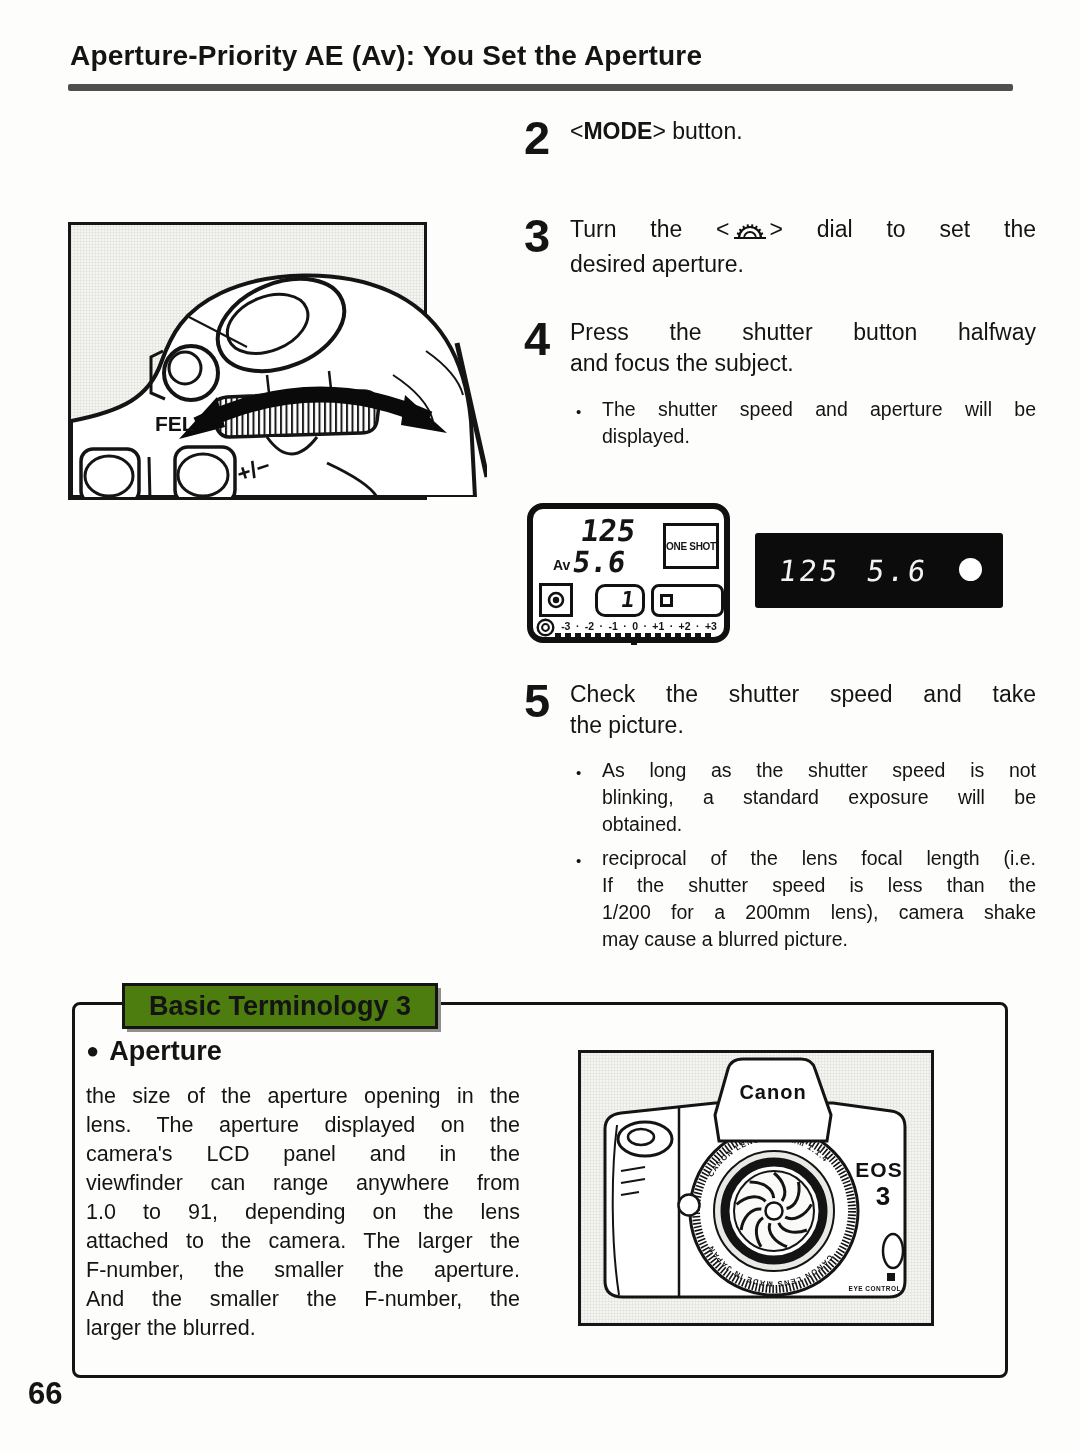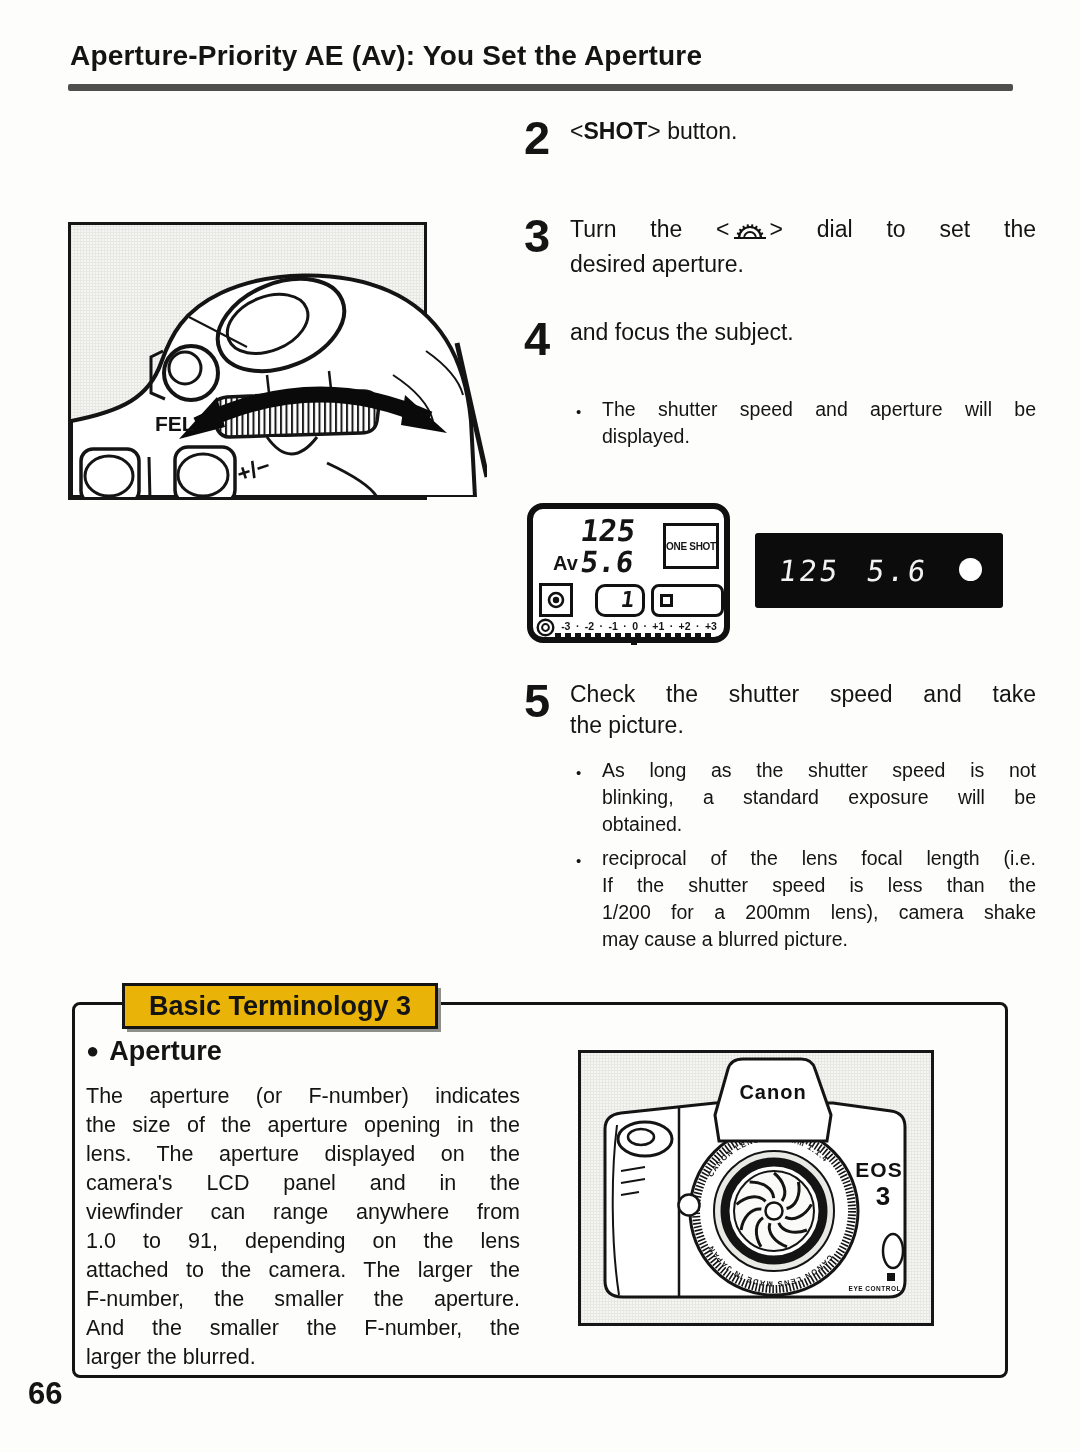--- a/index.html
+++ b/index.html
@@ -29,21 +29,21 @@
 
   
   .lcd{position:absolute;left:527px;top:503px;width:203px;height:140px;border:6px solid #101010;
        border-radius:16px;background:#fff;box-sizing:border-box;}
   .sseg{display:inline-block;transform:skewX(-8deg);font-family:"DejaVu Sans Mono",monospace;font-weight:700;}
   .lcd-ss{position:absolute;left:48px;top:4px;font-size:30px;}
   .oneshot{position:absolute;right:5px;top:14px;width:56px;height:46px;border:3px solid #111;border-radius:0;
            box-sizing:border-box;display:flex;align-items:center;justify-content:center;
            font-size:10px;font-weight:bold;letter-spacing:-.3px;white-space:nowrap;}
   .avrow{position:absolute;left:20px;top:36px;}
-  .avlbl{font-size:20px;font-weight:bold;margin-right:3px;vertical-align:2px;}
+  .avlbl{font-size:14px;font-weight:bold;margin-right:3px;vertical-align:2px;}
   .avval{font-size:29px;}
   .spotbox{position:absolute;left:6px;top:74px;width:34px;height:34px;border:3px solid #111;box-sizing:border-box;
            display:flex;align-items:center;justify-content:center;}
   .fcount{position:absolute;left:62px;top:75px;width:50px;height:33px;border:3px solid #111;border-radius:10px;
           box-sizing:border-box;text-align:right;padding-right:8px;font-size:22px;line-height:26px;}
   .drive{position:absolute;left:118px;top:75px;width:73px;height:33px;border:3px solid #111;border-radius:8px;box-sizing:border-box;}
   .drive-sq{position:absolute;left:6px;top:7px;width:13px;height:13px;border:3px solid #111;box-sizing:border-box;}
   .scale-lbls{position:absolute;left:22px;top:111px;width:168px;font-size:10.5px;font-weight:bold;
               word-spacing:2.5px;white-space:nowrap;text-align:center;}
   .scale-bar{position:absolute;left:22px;top:124px;width:160px;height:5px;
@@ -53,21 +53,21 @@
 
   
   .vf{position:absolute;left:755px;top:533px;width:248px;height:75px;background:#0c0c0c;border-radius:3px;}
   .vfd{color:#f2f2f2;font-weight:400;font-size:29px;letter-spacing:3px;position:absolute;top:21px;}
   .vf-ss{left:24px;} .vf-ap{left:112px;}
   .vf-dot{position:absolute;left:204px;top:25px;width:23px;height:23px;border-radius:50%;background:#fff;}
 
   
   .termbox{position:absolute;left:72px;top:1002px;width:936px;height:376px;border:3px solid #141414;
            border-radius:8px;box-sizing:border-box;}
-  .termtitle{position:absolute;left:122px;top:983px;height:46px;padding:0 24px;background:#eab308;
+  .termtitle{position:absolute;left:122px;top:983px;height:46px;padding:0 24px;background:#4d7c0f;
              border:3px solid #141414;box-shadow:4px 4px 0 -1px #8f8f8b;box-sizing:border-box;
              font-size:27px;font-weight:bold;line-height:40px;white-space:nowrap;}
   .aper-head{position:absolute;left:86px;top:1036px;font-size:27px;font-weight:bold;}
   .aper-dot{font-size:22px;margin-right:10px;vertical-align:2px;}
   .parag{position:absolute;left:86px;top:1082px;width:434px;font-size:21.5px;line-height:29px;}
   .pagenum{position:absolute;left:28px;top:1376px;font-size:31px;font-weight:bold;}
   svg text{font-family:"Liberation Sans",sans-serif;}
 </style>
 </head>
 <body>
@@ -128,40 +128,41 @@
       </g>
       <path d="M 256,238 C 286,252 300,262 306,272" stroke="#141414" stroke-width="3" fill="none"></path>
       <text x="84" y="206" font-size="21" font-weight="bold" fill="#111">FEL</text>
       <text x="166" y="254" font-size="23" font-weight="bold" fill="#111" transform="rotate(-18 178 246)">+/−</text>
     </svg>
   </div>
 
   <div class="step" style="top:116px">
     <div class="step-num">2</div>
     <div class="step-body">
-      <div><span>&lt;</span><span class="mode-b">SHOT</span><span>&gt; button.</span></div>
+      <div><span>&lt;</span><span class="mode-b">MODE</span><span>&gt; button.</span></div>
     </div>
   </div>
 
   <div class="step" style="top:214px">
     <div class="step-num">3</div>
     <div class="step-body">
       <div class="jl"><span>Turn the &lt;</span><span class="dialico"><svg width="34" height="23" viewBox="0 0 34 23">
               <path d="M 1,20 H 33" stroke="#111" stroke-width="2" fill="none"></path>
               <path d="M 6,20 A 11 11 0 0 1 28,20" stroke="#111" stroke-width="2.2" fill="none"></path>
               <path d="M 11,20 A 6 6 0 0 1 23,20" stroke="#111" stroke-width="1.8" fill="none"></path>
               <path d="M 6.7,16.3 L 4,15.3 M 8.6,13 L 6.4,11.2 M 11.5,10.5 L 10.1,8.1 M 15.1,9.2 L 14.6,6.4 M 18.9,9.2 L 19.4,6.4 M 22.5,10.5 L 23.9,8.1 M 25.4,13 L 27.6,11.2 M 27.3,16.3 L 30,15.3" stroke="#111" stroke-width="2" fill="none"></path>
             </svg></span><span>&gt; dial to set the</span></div>
       <div>desired aperture.</div>
     </div>
   </div>
 
   <div class="step" style="top:317px">
     <div class="step-num">4</div>
     <div class="step-body">
+      <div class="jl">Press the shutter button halfway</div>
       <div>and focus the subject.</div>
     </div>
   </div>
 
   <div class="bullet" style="top:396px">
     <div class="bdot">•</div>
     <div class="btext">
       <div class="jl">The shutter speed and aperture will be</div>
       <div>displayed.</div>
     </div>
@@ -224,21 +225,20 @@
       <div>may cause a blurred picture.</div>
     </div>
   </div>
 
   <div class="termbox"></div>
   <div class="termtitle">Basic Terminology 3</div>
 
   <div class="aper-head"><span class="aper-dot">●</span><span>Aperture</span></div>
 
   <div class="parag">
-    <div class="jl">The aperture (or F-number) indicates</div>
     <div class="jl">the size of the aperture opening in the</div>
     <div class="jl">lens. The aperture displayed on the</div>
     <div class="jl">camera's LCD panel and in the</div>
     <div class="jl">viewfinder can range anywhere from</div>
     <div class="jl">1.0 to 91, depending on the lens</div>
     <div class="jl">attached to the camera. The larger the</div>
     <div class="jl">F-number, the smaller the aperture.</div>
     <div class="jl">And the smaller the F-number, the</div>
     <div>larger the blurred.</div>
   </div>

